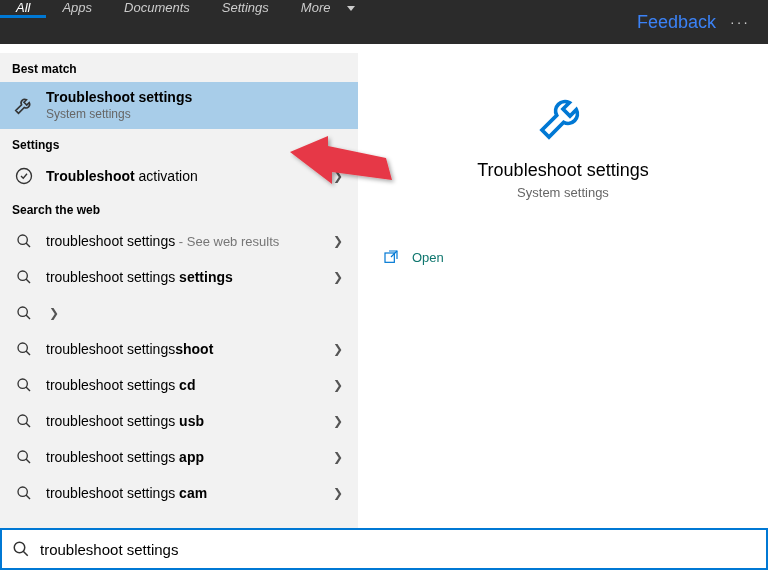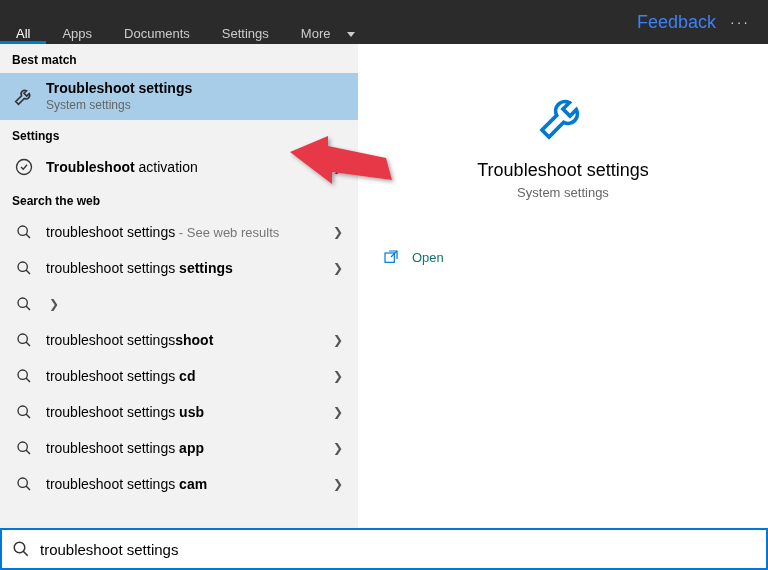--- a/index.html
+++ b/index.html
@@ -1,30 +1,30 @@
 <!DOCTYPE html>
 <html><head>
   <meta charset="utf-8">
   <style>
     * { margin: 0; padding: 0; box-sizing: border-box; font-family: 'Segoe UI', Tahoma, sans-serif; }
     body { width: 768px; height: 570px; background: #fff; overflow: hidden; position: relative; }
     
     .header { background: #2b2b2b; height: 44px; display: flex; align-items: stretch; color: #fff; font-size: 13px; }
-    .tabs { display: flex; align-items: flex-end; flex: 1; }
+    .tabs { display: flex; align-items: flex-start; flex: 1; font-style: italic; }
     .tab { padding: 0 16px; display: flex; align-items: center; cursor: pointer; color: #ccc; border-bottom: 3px solid transparent; }
     .tab.active { color: #fff; border-bottom-color: #0078d4; }
     .tab-more { display: flex; align-items: center; gap: 17px; }
     .chevron-down { width: 0; height: 0; border-left: 4px solid transparent; border-right: 4px solid transparent; border-top: 5px solid #ccc; margin-top: 2px; }
     .header-right { display: flex; align-items: center; gap: 8px; padding-right: 12px; }
     .feedback { color: #3b82f6; font-size: 18px; cursor: pointer; }
     .more-dots { color: #ccc; cursor: pointer; letter-spacing: 2px; font-size: 14px; padding: 0 6px; }
     
     .main { display: flex; height: 484px; }
     
-    .left-panel { width: 358px; background: #f2f2f2; height: 100%; overflow-y: auto; }
+    .left-panel { width: 358px; background: #f2f2f2; height: 100%; overflow-y: auto; margin-top: 9px; }
     .section-header { font-size: 12px; font-weight: 600; color: #000; padding: 9px 12px 6px; }
     
     .result-item { display: flex; align-items: center; padding: 6px 12px; cursor: pointer; position: relative; }
     .result-item.selected { background: #a8cde9; }
     .result-icon { width: 24px; height: 24px; margin-right: 10px; flex-shrink: 0; display: flex; align-items: center; justify-content: center; }
     .result-content { flex: 1; }
     .result-title { font-size: 14px; color: #000; line-height: 1.3; }
     .result-title.bold-full { font-weight: 600; }
     .result-title .bold { font-weight: 600; }
     .result-subtitle { font-size: 12px; color: #666; line-height: 1.3; margin-top: 1px; }

